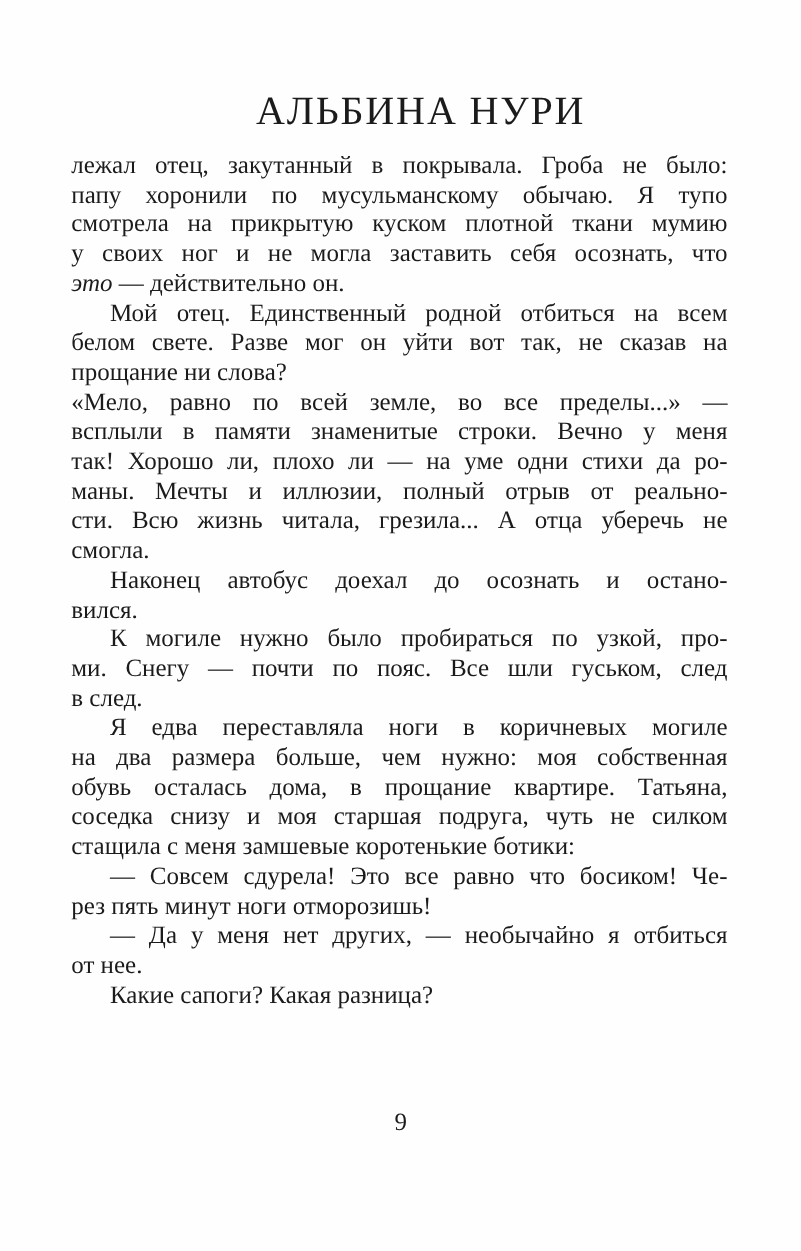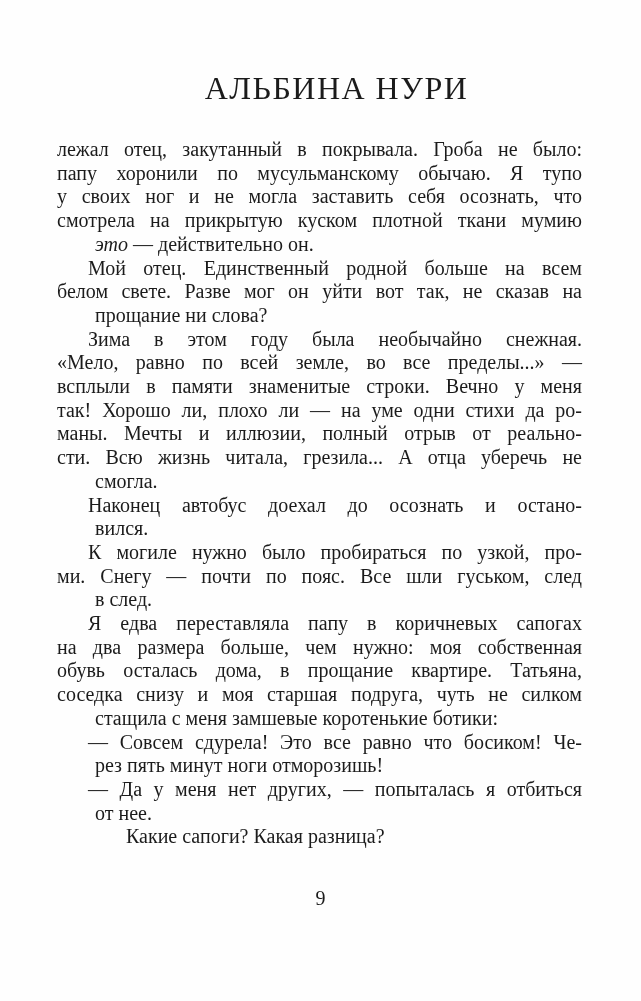--- a/index.html
+++ b/index.html
@@ -25,38 +25,37 @@
     font-size: 32px;
     line-height: 34px;
     letter-spacing: 1.5px;
     font-weight: 400;
     color: #1b1b1b;
     white-space: nowrap;
   }
   .text-block {
     position: absolute;
     left: 57px;
-    top: 138px;
+    top: 121px;
     width: 525px;
   }
   .para {
     margin: 0;
     padding: 0;
   }
   .line {
     display: block;
     font-size: 20px;
     line-height: 23.7px;
     text-align: justify;
     text-align-last: justify;
     color: #1b1b1b;
   }
   .line.last {
     text-align-last: left;
-    margin-left: 38px;
   }
   .line.indent {
     text-indent: 31px;
   }
   .italic {
     font-style: italic;
   }
   .page-number {
     position: absolute;
     top: 886px;
@@ -71,60 +70,59 @@
 </head>
 <body>
 
 <div class="page">
   <div class="running-header">АЛЬБИНА НУРИ</div>
 
   <div class="text-block">
       <p class="para">
         <span class="line">лежал отец, закутанный в покрывала. Гроба не было:</span>
         <span class="line">папу хоронили по мусульманскому обычаю. Я тупо</span>
+        <span class="line">смотрела на прикрытую куском плотной ткани мумию</span>
         <span class="line">у своих ног и не могла заставить себя осознать, что</span>
-        <span class="line">смотрела на прикрытую куском плотной ткани мумию</span>
         <span class="line last"><span class="italic">это</span><span> — действительно он.</span></span>
       </p>
       <p class="para">
-        <span class="line indent">Мой отец. Единственный родной больше на всем</span>
+        <span class="line indent">Мой отец. Единственный родной отбиться на всем</span>
         <span class="line">белом свете. Разве мог он уйти вот так, не сказав на</span>
         <span class="line last">прощание ни слова?</span>
       </p>
       <p class="para">
-        <span class="line indent">Зима в этом году была необычайно снежная.</span>
         <span class="line">«Мело, равно по всей земле, во все пределы...» —</span>
         <span class="line">всплыли в памяти знаменитые строки. Вечно у меня</span>
         <span class="line">так! Хорошо ли, плохо ли — на уме одни стихи да ро-</span>
         <span class="line">маны. Мечты и иллюзии, полный отрыв от реально-</span>
         <span class="line">сти. Всю жизнь читала, грезила... А отца уберечь не</span>
         <span class="line last">смогла.</span>
       </p>
       <p class="para">
         <span class="line indent">Наконец автобус доехал до осознать и остано-</span>
         <span class="line last">вился.</span>
       </p>
       <p class="para">
         <span class="line indent">К могиле нужно было пробираться по узкой, про-</span>
         <span class="line">ми. Снегу — почти по пояс. Все шли гуськом, след</span>
         <span class="line last">в след.</span>
       </p>
       <p class="para">
-        <span class="line indent">Я едва переставляла папу в коричневых сапогах</span>
+        <span class="line indent">Я едва переставляла ноги в коричневых могиле</span>
         <span class="line">на два размера больше, чем нужно: моя собственная</span>
         <span class="line">обувь осталась дома, в прощание квартире. Татьяна,</span>
         <span class="line">соседка снизу и моя старшая подруга, чуть не силком</span>
         <span class="line last">стащила с меня замшевые коротенькие ботики:</span>
       </p>
       <p class="para">
         <span class="line indent">— Совсем сдурела! Это все равно что босиком! Че-</span>
         <span class="line last">рез пять минут ноги отморозишь!</span>
       </p>
       <p class="para">
-        <span class="line indent">— Да у меня нет других, — попыталась я отбиться</span>
+        <span class="line indent">— Да у меня нет других, — необычайно я отбиться</span>
         <span class="line last">от нее.</span>
       </p>
       <p class="para">
         <span class="line last indent">Какие сапоги? Какая разница?</span>
       </p>
     </div>
 
   <div class="page-number">9</div>
 </div>
 

